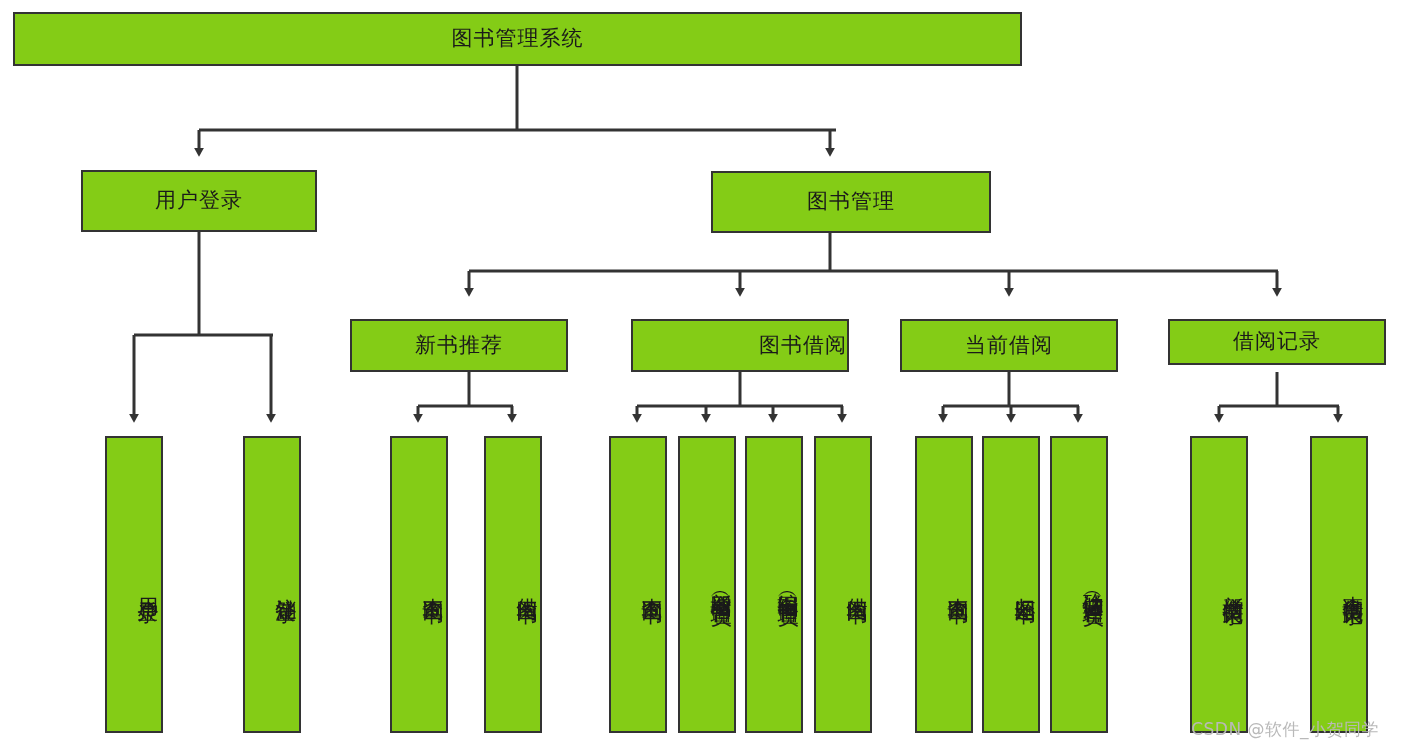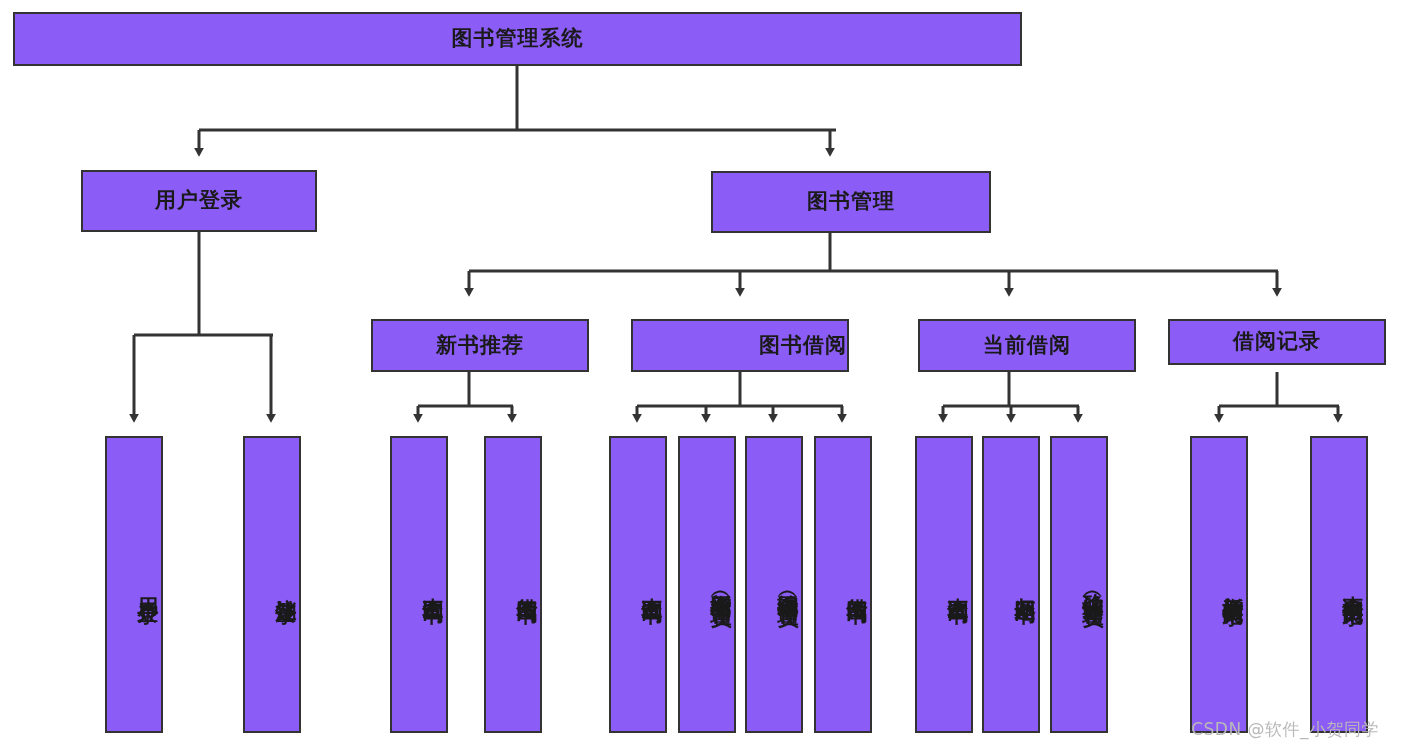--- a/index.html
+++ b/index.html
@@ -14,27 +14,26 @@
     position: relative;
     width: 1405px;
     height: 747px;
     background: #ffffff;
     overflow: hidden;
   }
   .node {
     position: absolute;
     box-sizing: border-box;
     border: 2px solid #333333;
-    background: #8b5cf6;
+    background: #84cc16;
     display: flex;
     align-items: center;
     justify-content: center;
     color: #1a1a1a;
     text-align: center;
-    font-weight: bold;
   }
   .node.horizontal {
     font-size: 21px;
     line-height: 1.2;
     letter-spacing: 1px;
   }
   .node.vertical {
     writing-mode: vertical-rl;
     text-orientation: upright;
     font-size: 21px;
@@ -129,27 +128,27 @@
     <span class="label">图书管理系统</span>
   </div>
 
   <div class="node horizontal" style="left:81px; top:170px; width:236px; height:62px;">
     <span class="label">用户登录</span>
   </div>
   <div class="node horizontal" style="left:711px; top:171px; width:280px; height:62px;">
     <span class="label">图书管理</span>
   </div>
 
-  <div class="node horizontal" style="left:371px; top:319px; width:218px; height:53px;">
+  <div class="node horizontal" style="left:350px; top:319px; width:218px; height:53px;">
     <span class="label">新书推荐</span>
   </div>
   <div class="node horizontal" style="left:631px; top:319px; width:218px; height:53px;justify-content:flex-end;">
     <span class="label">图书借阅</span>
   </div>
-  <div class="node horizontal" style="left:900px; top:319px; width:218px; height:53px;margin-left:18px;">
+  <div class="node horizontal" style="left:900px; top:319px; width:218px; height:53px;">
     <span class="label">当前借阅</span>
   </div>
   <div class="node horizontal" style="left:1168px; top:319px; width:218px; height:46px;">
     <span class="label">借阅记录</span>
   </div>
 
   <div class="node vertical" style="left:105px; top:436px; width:58px; height:297px;">
     <span class="label">用户登录</span>
   </div>
   <div class="node vertical" style="left:243px; top:436px; width:58px; height:297px;">

